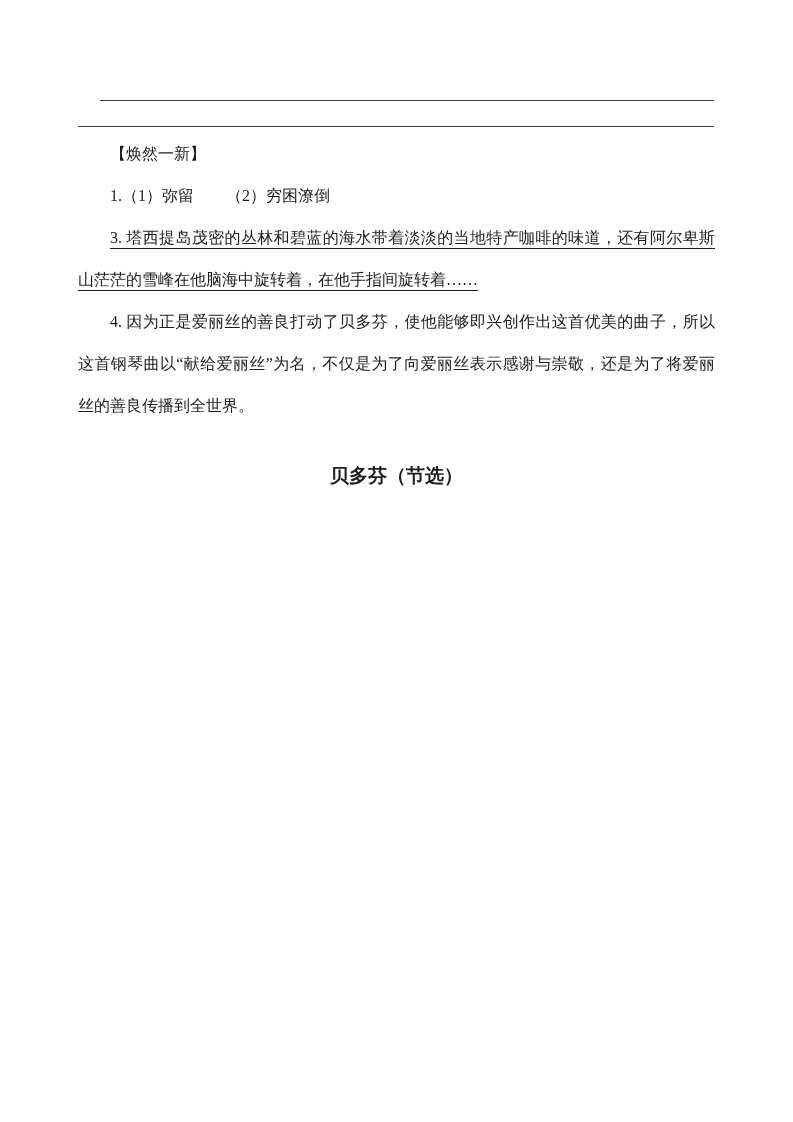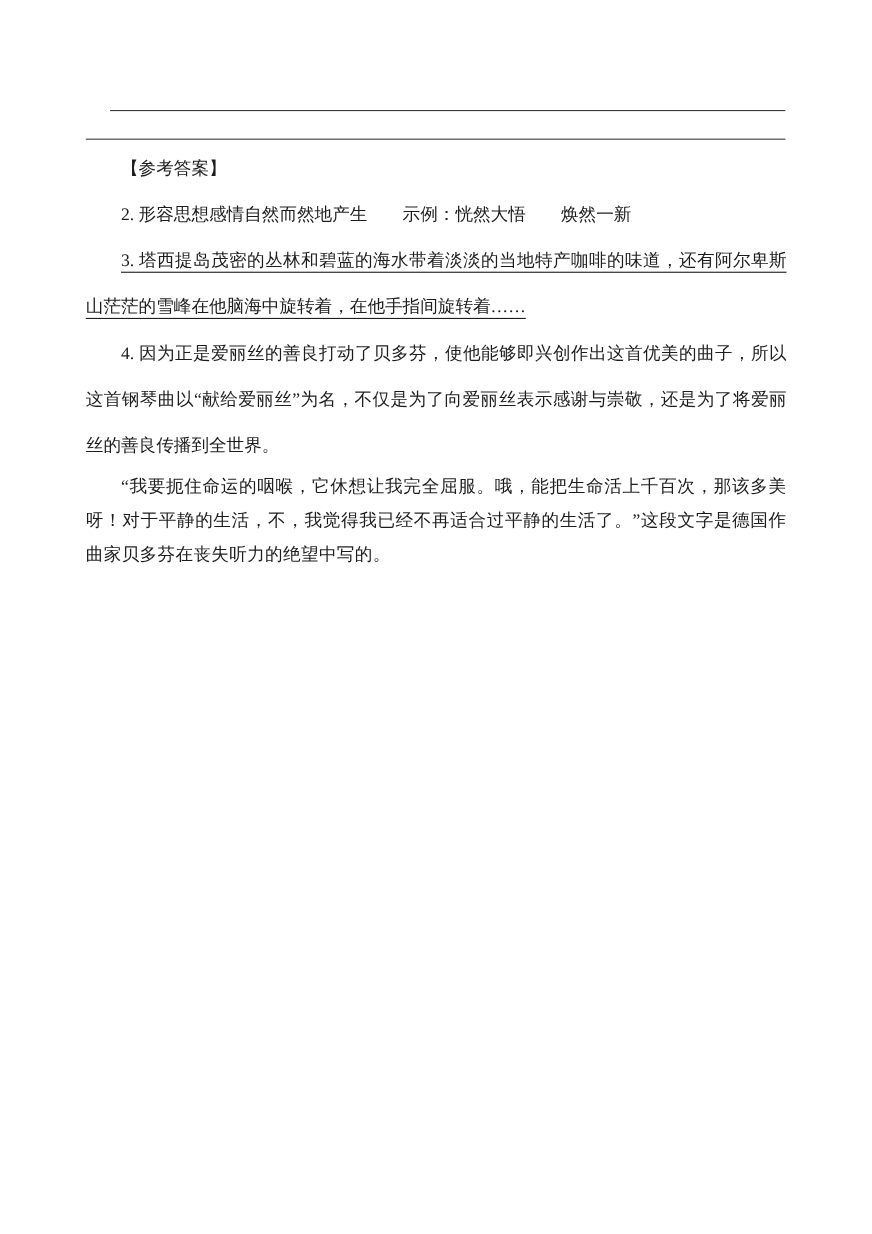--- a/index.html
+++ b/index.html
@@ -74,24 +74,24 @@
 <div class="page">
 
   <div class="header-rules">
     <div class="rule rule-top"></div>
     <div class="rule rule-bottom"></div>
   </div>
 
   <div class="content">
 
     <section class="answers">
-      <p class="answers-header">【参考答案】</p>
-      <p class="answer-item">2. 形容思想感情自然而然地产生　　示例：恍然大悟　　焕然一新</p>
+      <p class="answers-header">【焕然一新】</p>
+      <p class="answer-item">1.（1）弥留　　（2）穷困潦倒</p>
       <p class="answer-item underlined">3. 塔西提岛茂密的丛林和碧蓝的海水带着淡淡的当地特产咖啡的味道，还有阿尔卑斯山茫茫的雪峰在他脑海中旋转着，在他手指间旋转着……</p>
       <p class="answer-item">4. 因为正是爱丽丝的善良打动了贝多芬，使他能够即兴创作出这首优美的曲子，所以这首钢琴曲以“献给爱丽丝”为名，不仅是为了向爱丽丝表示感谢与崇敬，还是为了将爱丽丝的善良传播到全世界。</p>
     </section>
 
     <section class="passage">
-      <p class="para">“我要扼住命运的咽喉，它休想让我完全屈服。哦，能把生命活上千百次，那该多美呀！对于平静的生活，不，我觉得我已经不再适合过平静的生活了。”这段文字是德国作曲家贝多芬在丧失听力的绝望中写的。</p>
+      <h1 class="passage-title">贝多芬（节选）</h1>
     </section>
 
   </div>
 </div>
 
 </body></html>

